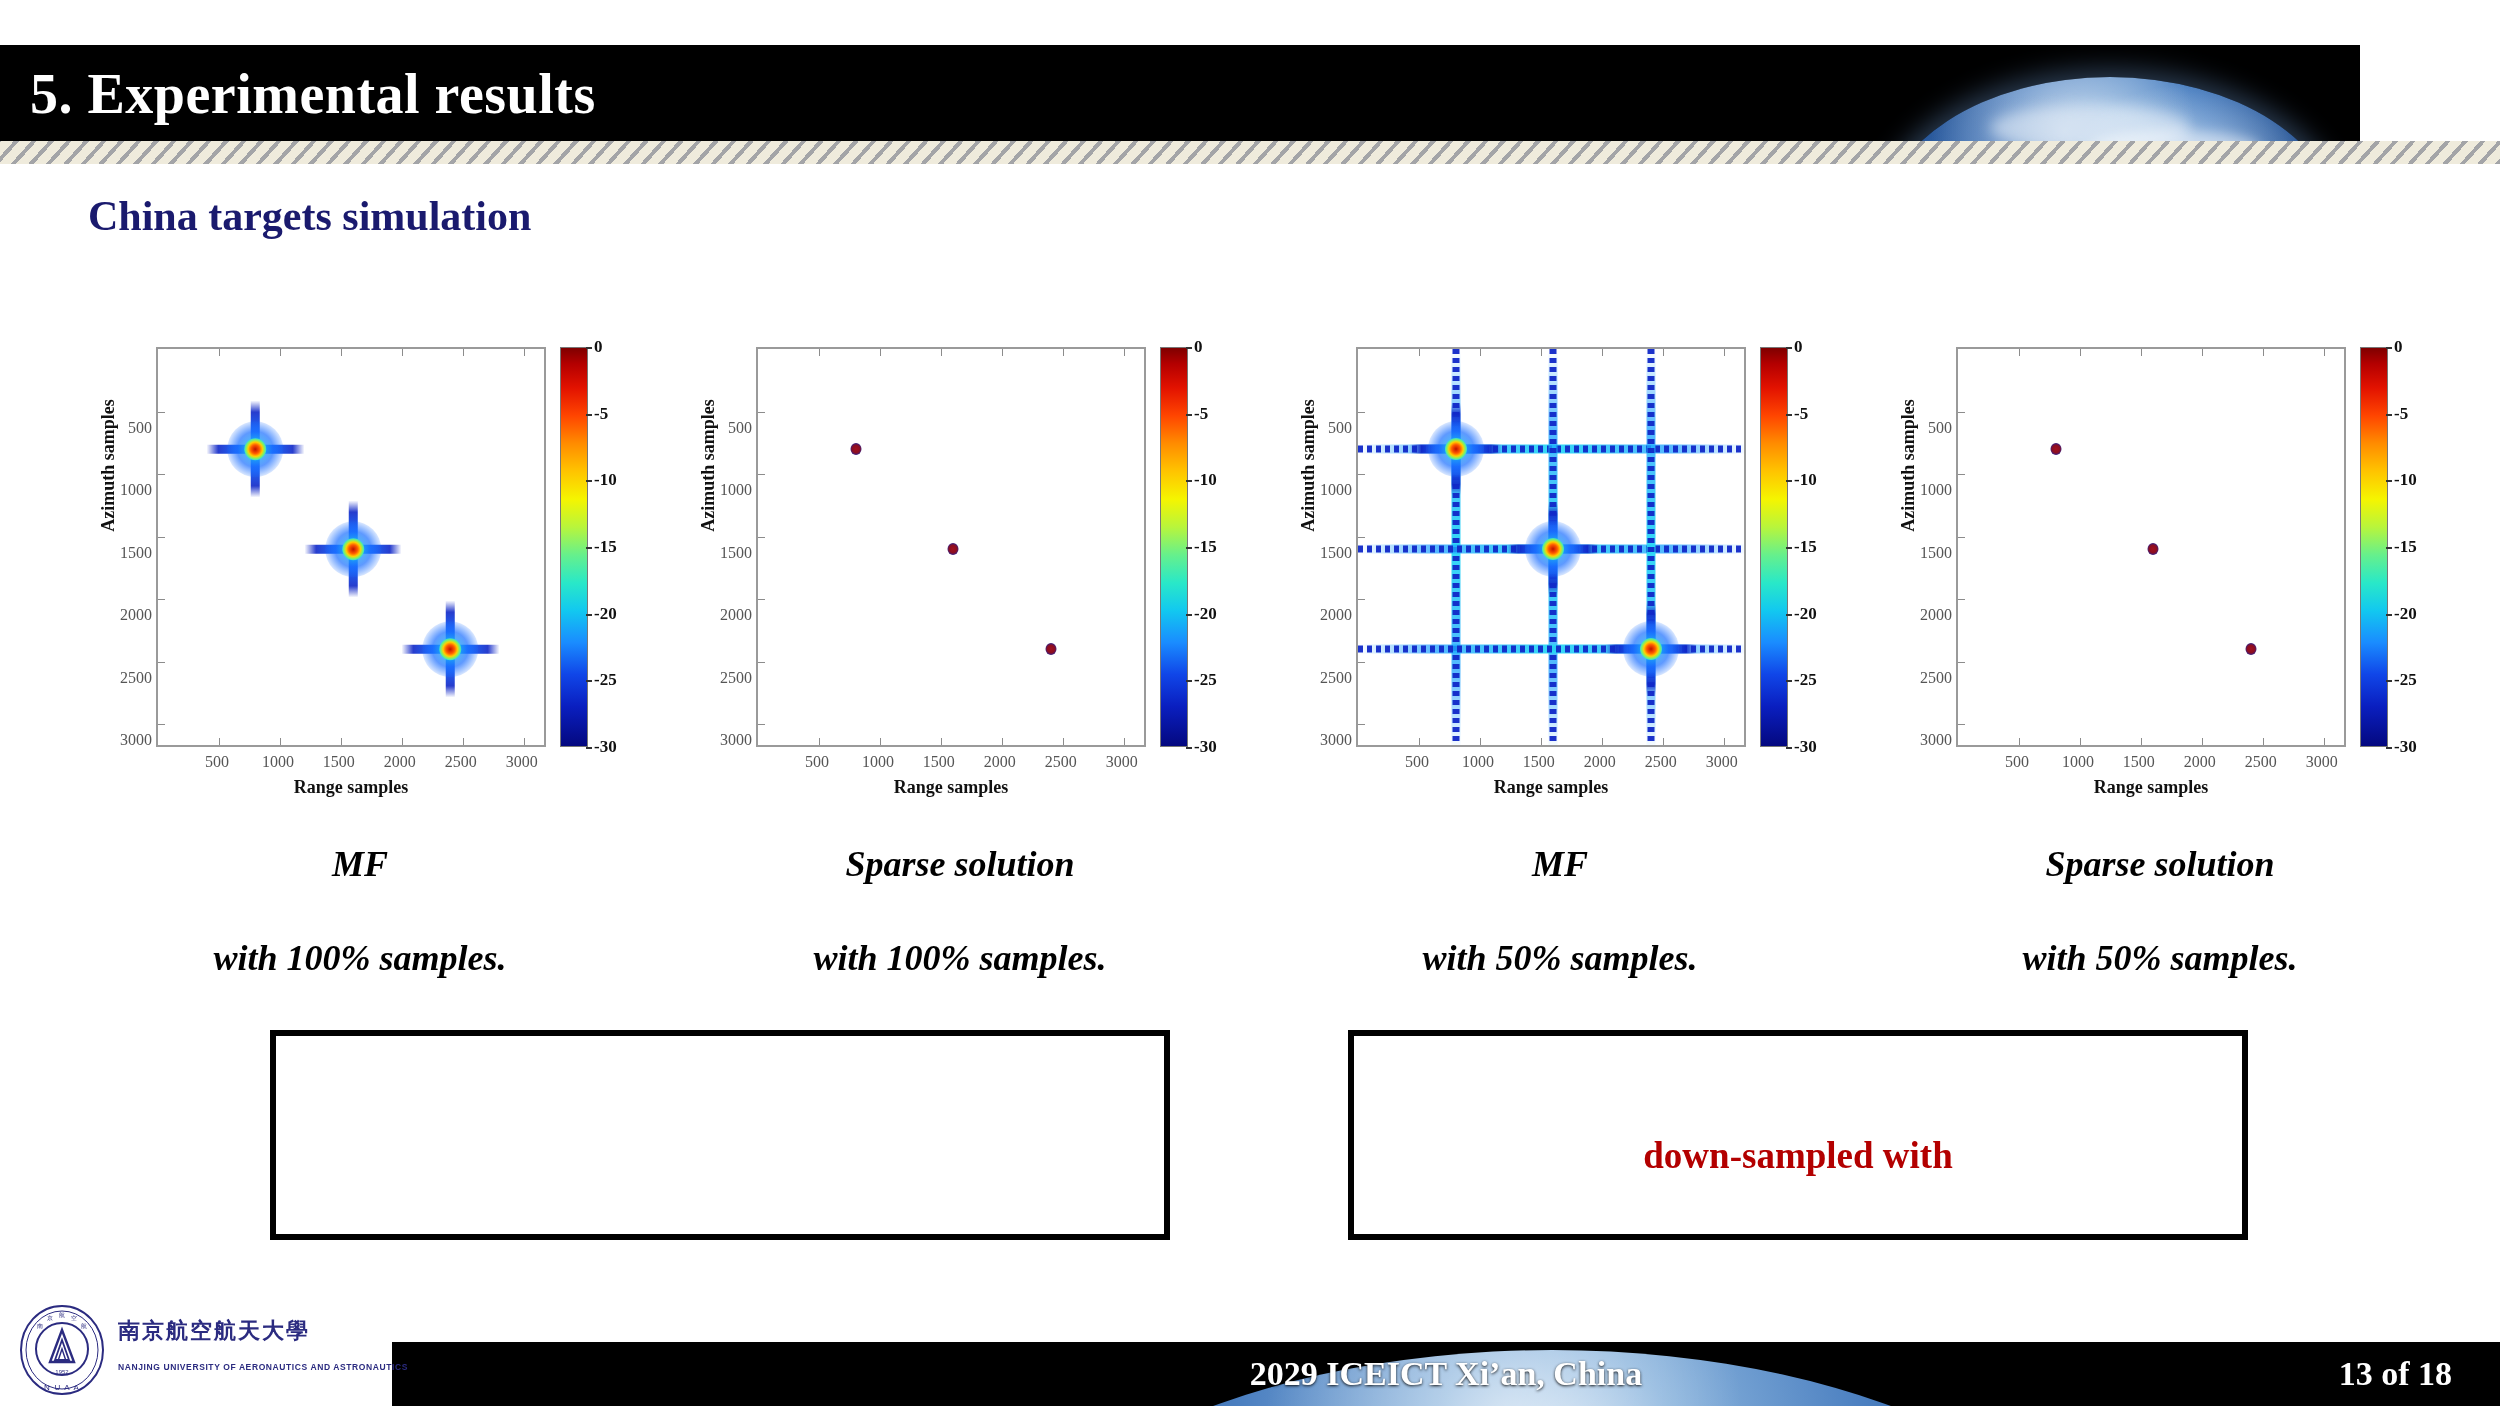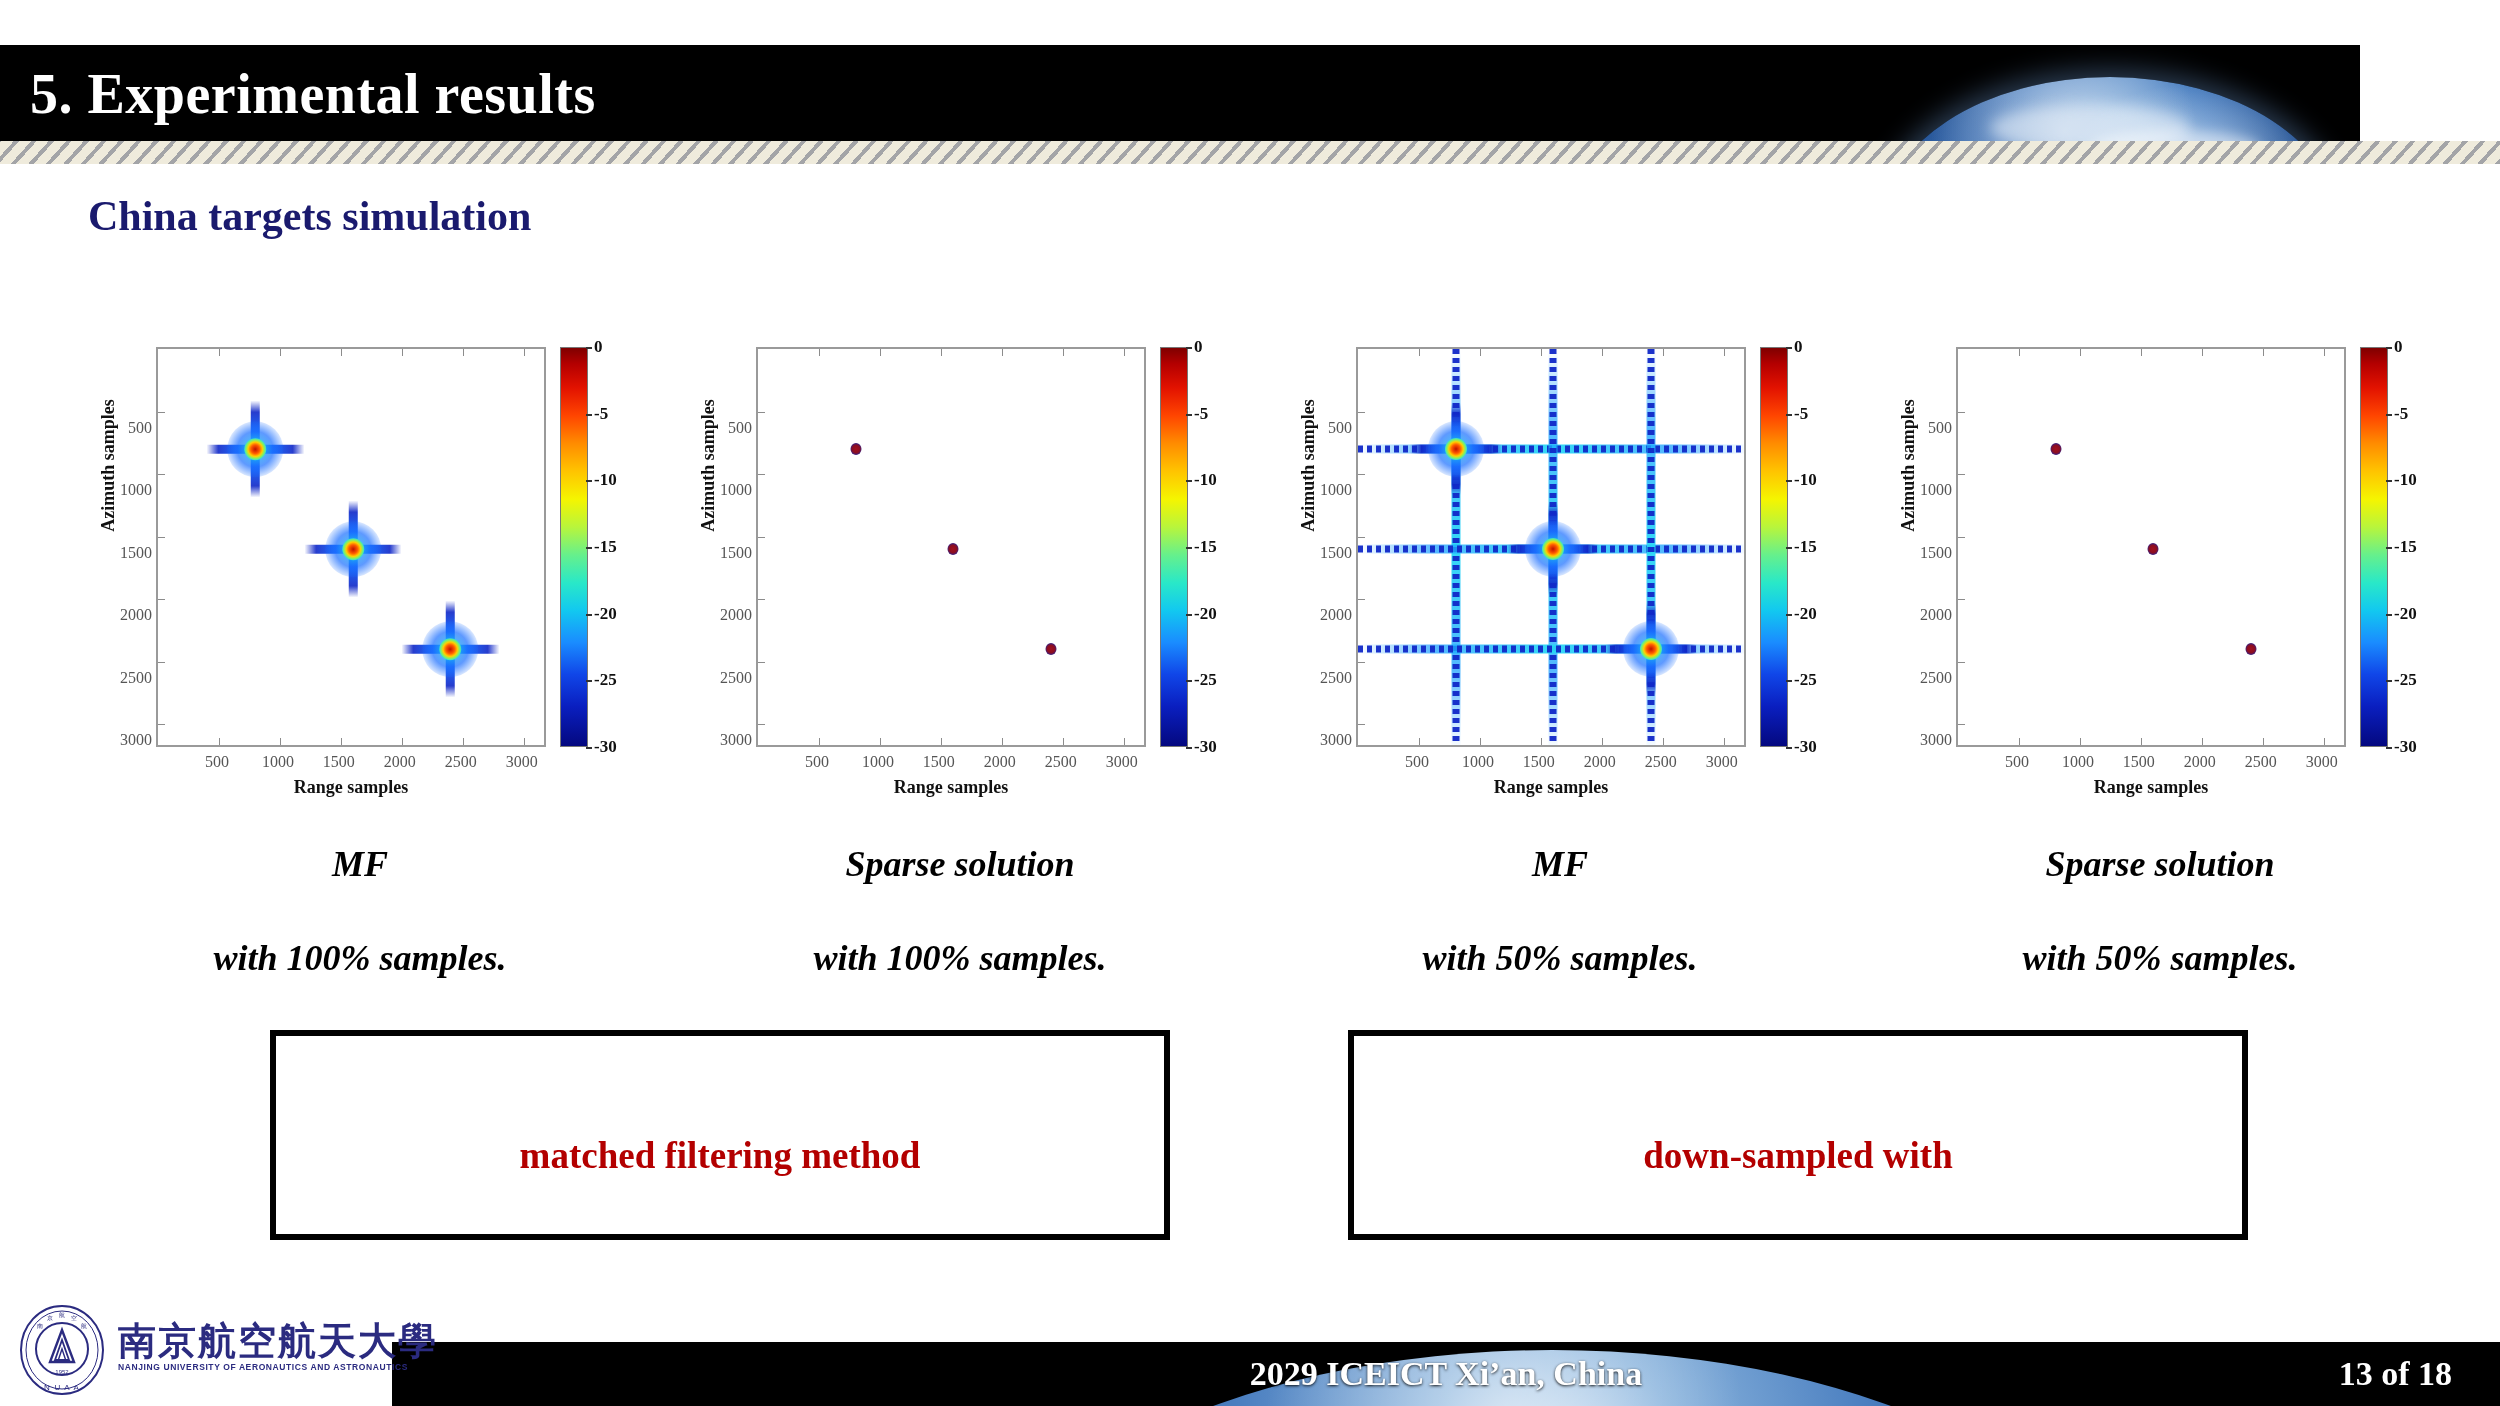--- a/index.html
+++ b/index.html
@@ -250,21 +250,21 @@
     color:#fff; font-size:34px; font-weight:700;
     font-family:"Liberation Serif", serif;
     text-shadow:0 1px 3px rgba(0,0,0,.9);
   }
 
   
   #logo { position:absolute; left:18px; top:1302px; width:370px; height:96px; z-index:8; }
   #logo-seal { position:absolute; left:0; top:2px; width:88px; height:92px; }
   #logo-cn {
     position:absolute; left:100px; top:14px;
-    font-size:38px; font-weight:700; color:#2b2b80;
+    font-size:22px; font-weight:700; color:#2b2b80;
     font-family:"DejaVu Sans", sans-serif; letter-spacing:2px;
     white-space:nowrap;
   }
   #logo-en {
     position:absolute; left:100px; top:60px;
     font-size:8.5px; font-weight:700; color:#2b2b80;
     font-family:"Liberation Sans", sans-serif; letter-spacing:.6px;
     white-space:nowrap;
   }
 </style>
@@ -597,21 +597,20 @@
       <div class="caption-l1">MF</div>
       <div class="caption-l2">with 50% samples.</div>
     </div>
     <div class="caption-cell">
       <div class="caption-l1">Sparse solution</div>
       <div class="caption-l2">with 50% samples.</div>
     </div>
   </div>
 
 <div id="callout-left" class="callout">
-  <div class="line2">matched filtering method</div>
 </div>
 <div id="callout-right" class="callout">
   <div class="line2">down-sampled with</div>
 </div>
 
 <div id="footer-band">
   <div id="footer-globe"></div>
   <div id="footer-text">2029 ICEICT Xi’an, China</div>
   <div id="page-indicator">13  of 18</div>
 </div>

